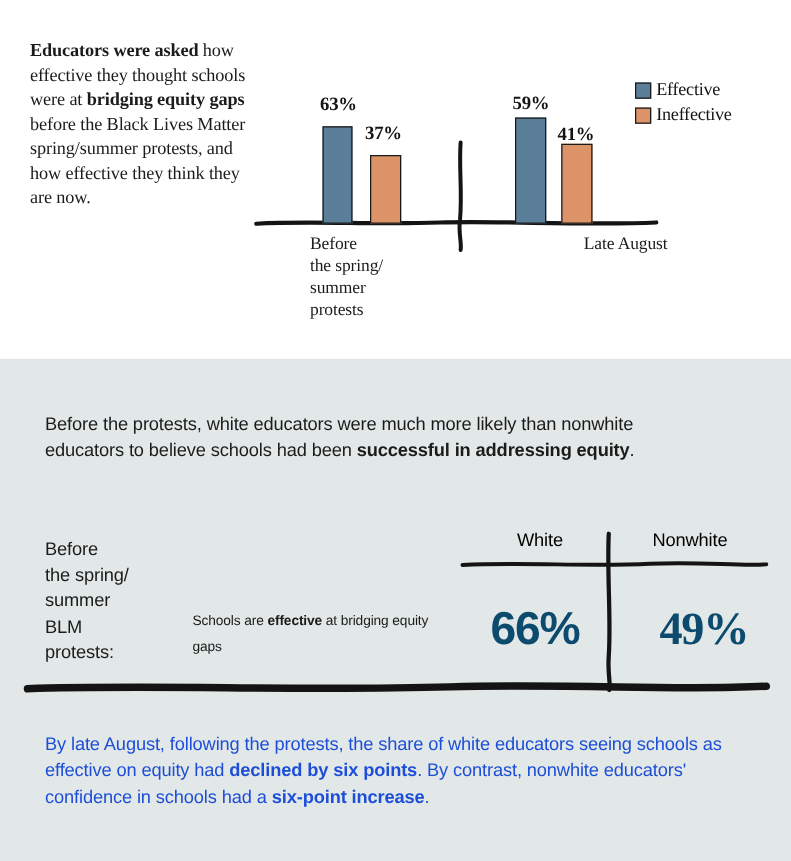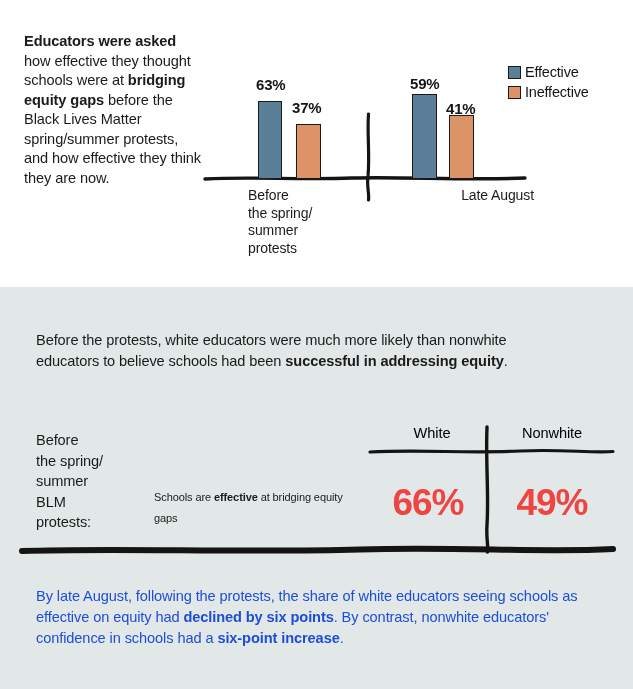--- a/index.html
+++ b/index.html
@@ -8,21 +8,21 @@
     background:#ffffff;
     font-family:"Liberation Sans", sans-serif;
     color:#1a1a1a;
     position:relative;
     overflow:hidden;
     -webkit-font-smoothing:antialiased;
   }
   .page{position:relative;width:633px;height:689px;}
 
   
-  .top-panel{position:absolute;left:0;top:0;width:633px;height:287px;background:#ffffff;}
+  .top-panel{position:absolute;left:0;top:0;width:633px;height:287px;background:#ffffff;font-family:Liberation Serif, serif;}
 
   .intro{
     position:absolute;left:24px;top:32px;width:178px;
     font-size:14.6px;line-height:19.5px;color:#1b1b1b;
     letter-spacing:-0.1px;
   }
   .intro b{font-weight:700;}
 
   
   .chart{position:absolute;left:0;top:0;width:544px;height:287px;margin-top:14px;}
@@ -74,25 +74,25 @@
   .row-stat b{font-weight:700;}
 
   .col-head{
     position:absolute;font-size:14.6px;color:#000000;letter-spacing:-0.1px;
     text-align:center;
   }
   .col-head.white{left:385px;top:425px;width:94px;}
   .col-head.nonwhite{left:497px;top:425px;width:110px;}
 
   .big-pct{
-    position:absolute;font-size:37px;font-weight:700;color:#ef4444;
+    position:absolute;font-size:37px;font-weight:700;color:#0c4a6e;
     letter-spacing:-1px;text-align:center;
   }
   .big-pct.white{left:378px;top:482px;width:100px;}
-  .big-pct.nonwhite{left:497px;top:482px;width:110px;}
+  .big-pct.nonwhite{left:508px;top:482px;width:110px;font-family:Liberation Serif, serif;}
 
   
   .closing{
     position:absolute;left:36px;top:586px;width:545px;
     font-size:14.6px;line-height:21px;color:#1d4ed8;letter-spacing:-0.1px;
   }
   .closing b{font-weight:700;}
 </style>
 </head>
 <body>

